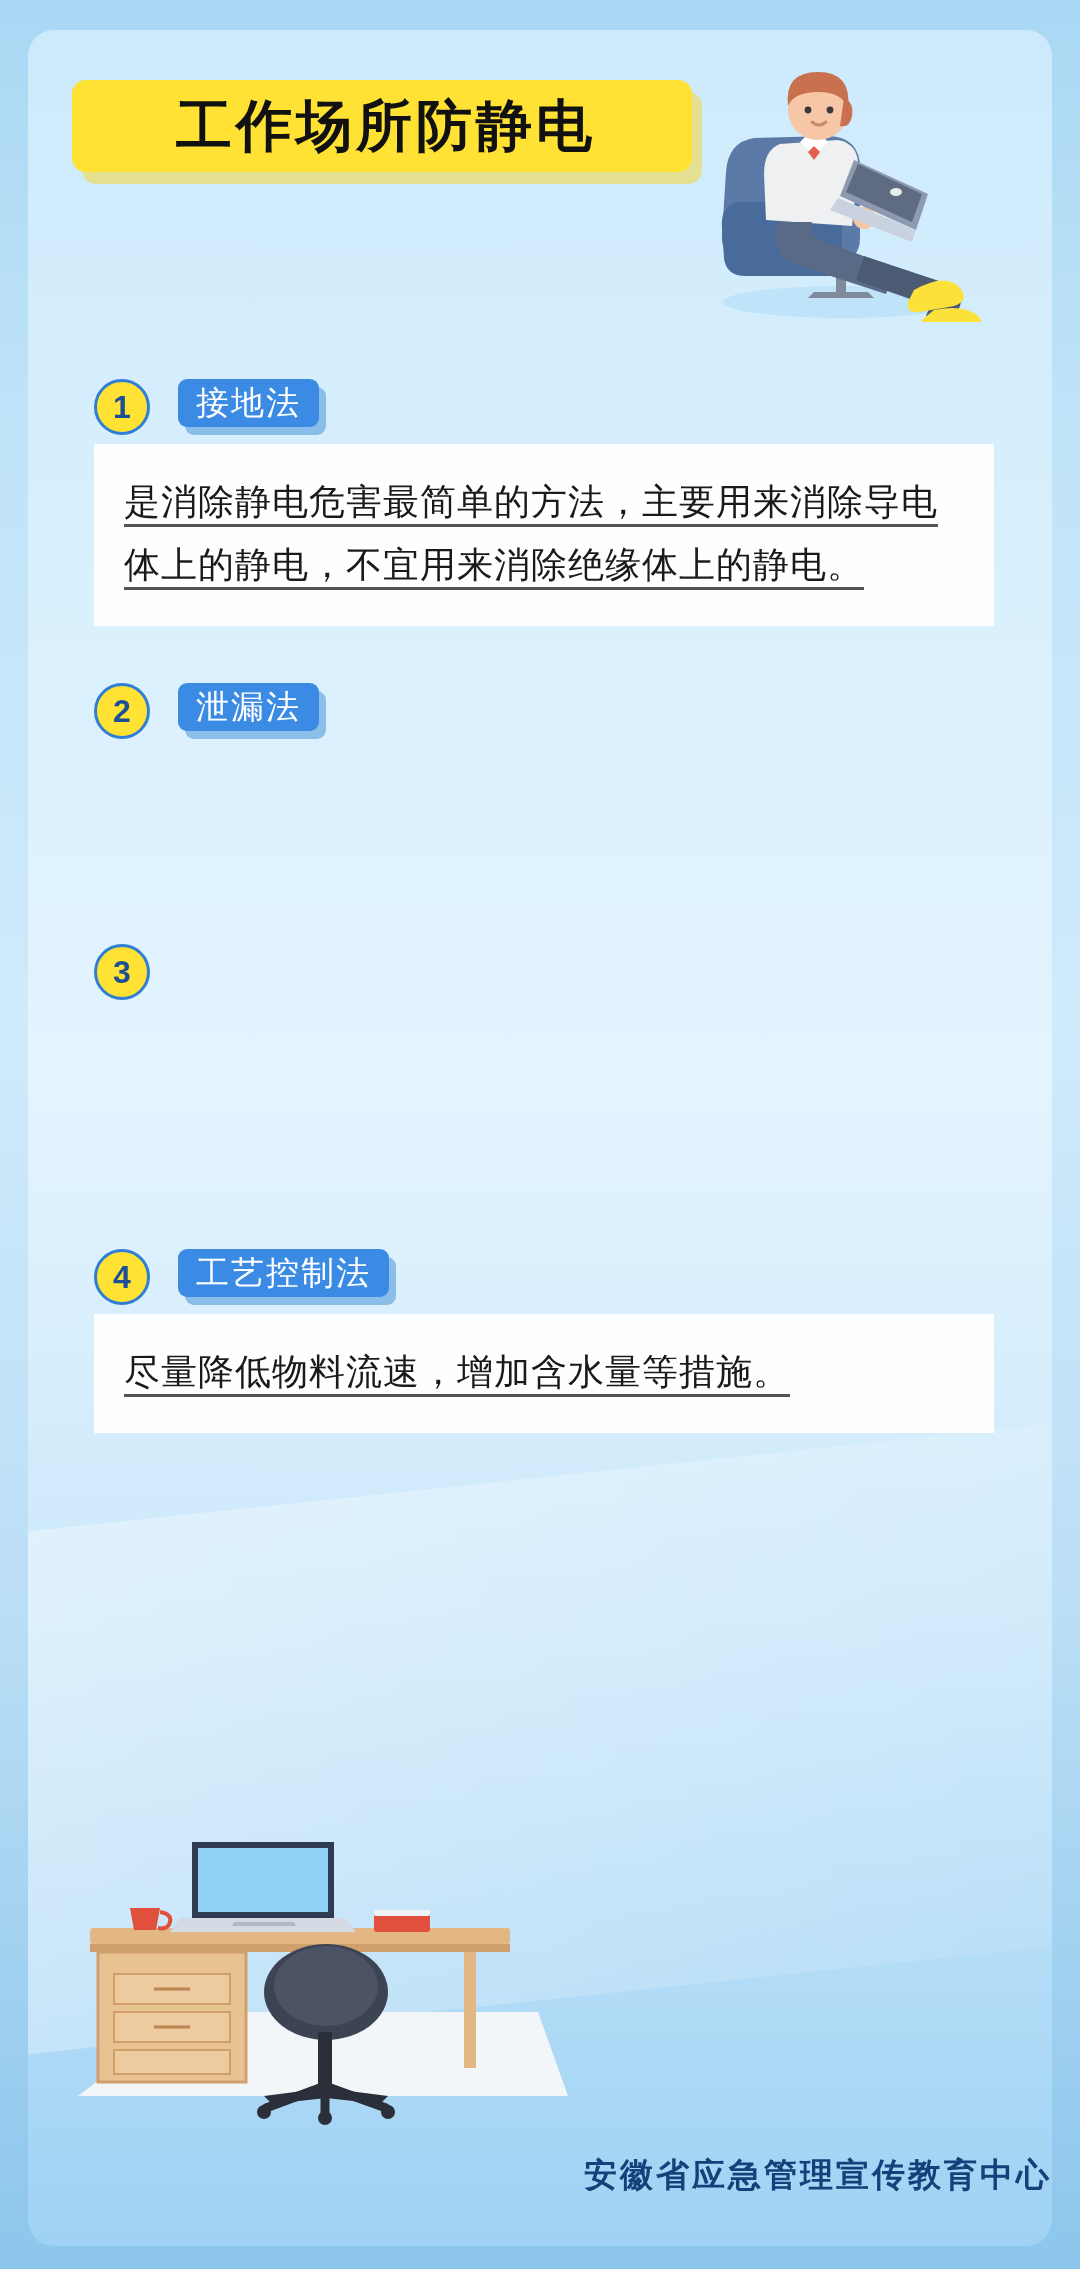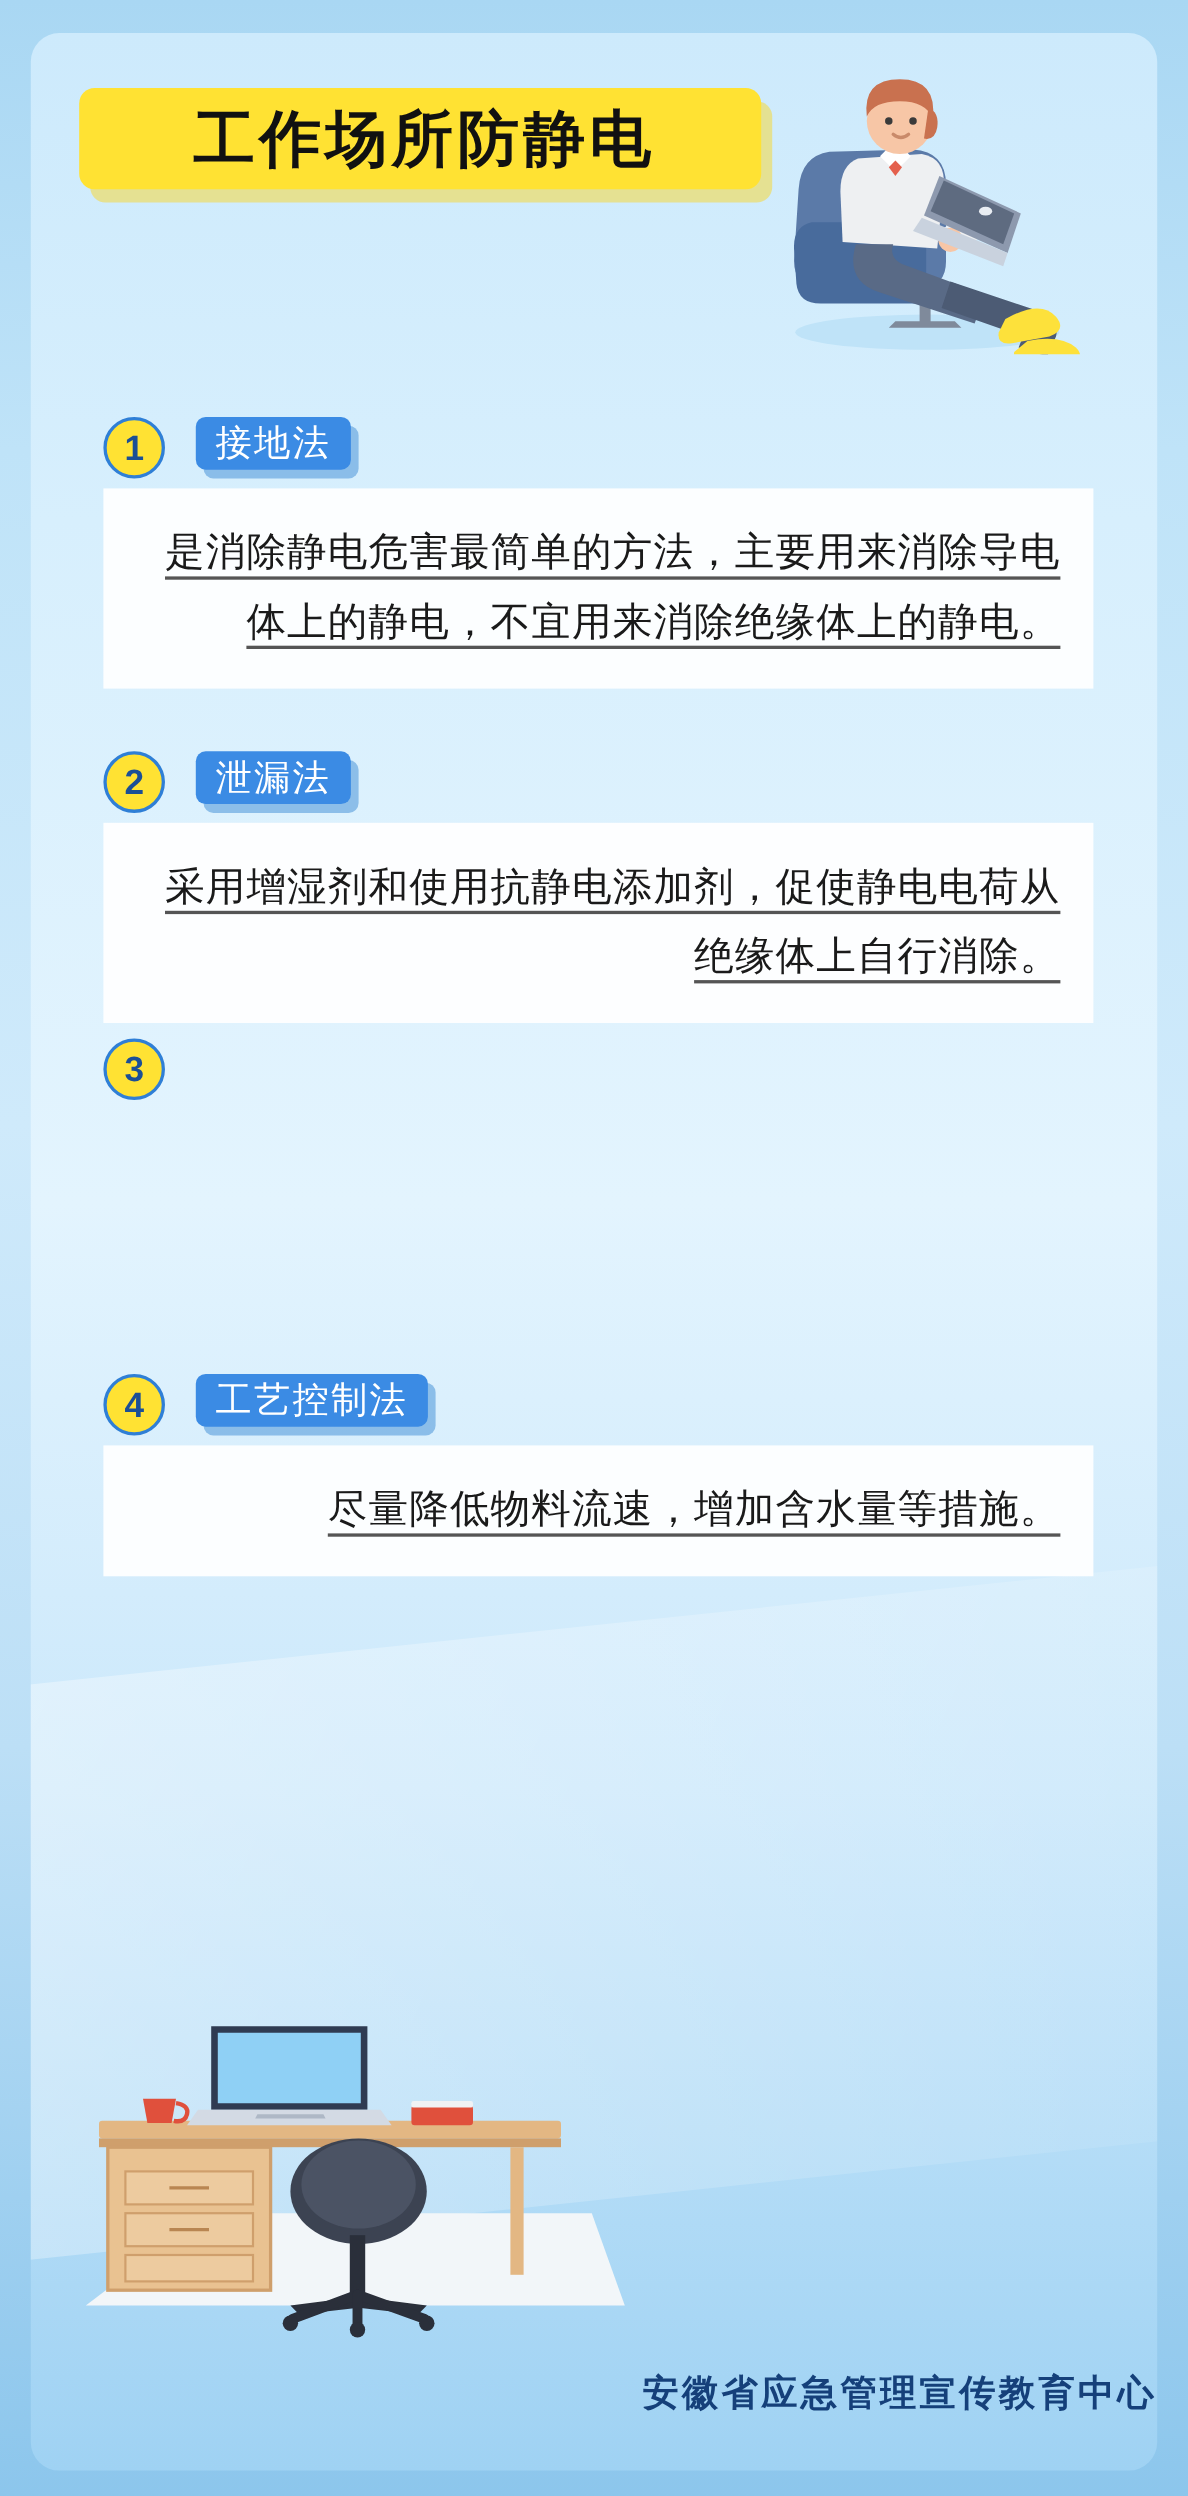--- a/index.html
+++ b/index.html
@@ -121,21 +121,20 @@
     font-weight:normal;
     letter-spacing:2px;
     display:flex;
     align-items:center;
     padding:0 18px;
     white-space:nowrap;
   }
   .body-box {
     background:rgba(255,255,255,0.92);
     padding:26px 30px 30px 30px;
-    text-align:right;
   }
   .body-text {
     font-size:36px;
     line-height:63px;
     color:#1a1a1a;
     text-decoration:underline;
     text-decoration-color:#555;
     text-underline-offset:10px;
     letter-spacing:1px;
     display:inline;
@@ -233,23 +232,20 @@
       </div>
     </div>
 
     <div class="section" id="sec2">
       <div class="sec-head">
         <div class="num">2</div>
         <div class="tag-wrap">
           <div class="tag-shadow"></div>
           <div class="tag">泄漏法</div>
         </div>
-      </div>
-      <div class="body-box">
-        <span class="body-text">采用增湿剂和使用抗静电添加剂，促使静电电荷从绝缘体上自行消除。</span>
       </div>
     </div>
 
     <div class="section" id="sec3">
       <div class="sec-head">
         <div class="num">3</div>
       </div>
     </div>
 
     <div class="section" id="sec4">

